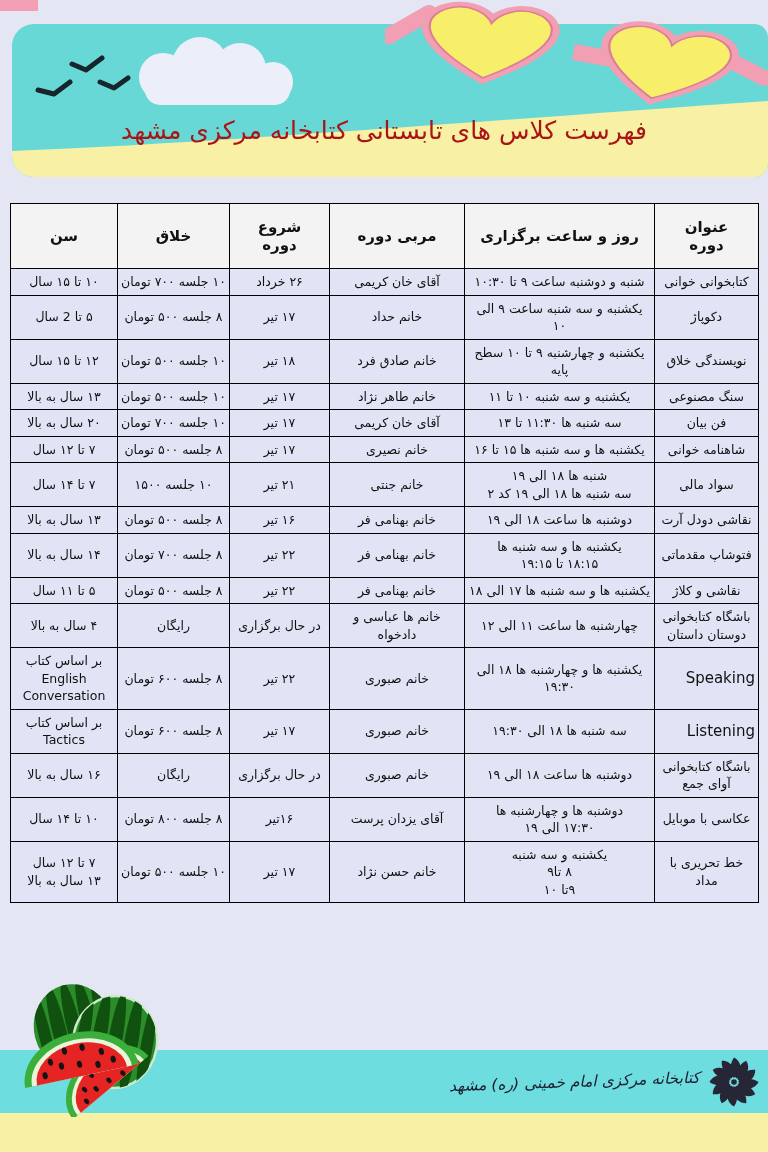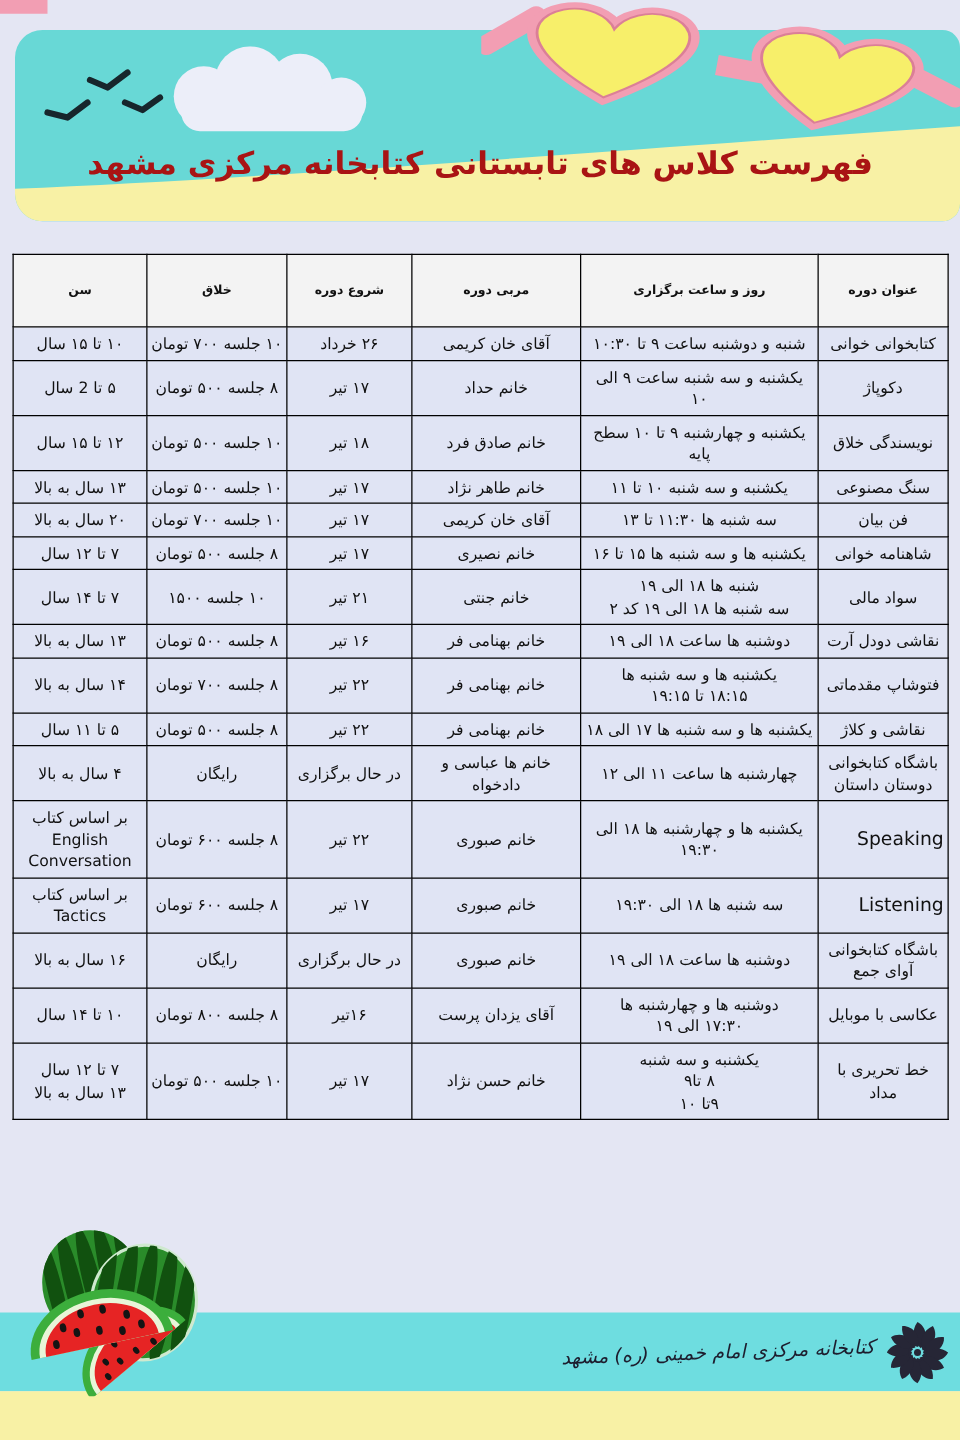--- a/index.html
+++ b/index.html
@@ -13,33 +13,33 @@
     position:absolute;left:12px;top:24px;width:756px;height:153px;
     background:var(--sky,#68d8d6);border-radius:22px 14px 14px 22px;overflow:hidden;
   }
   .sky-panel svg{position:absolute;}
   .sand-svg{left:0;bottom:0;width:756px;height:153px;}
   .birds-svg{left:22px;top:14px;}
   .cloud-svg{left:103px;top:13px;}
   .sunglasses-svg{position:absolute;left:385px;top:0;z-index:3;}
   .page-title{
     position:absolute;left:0;top:116px;width:768px;z-index:2;
-    text-align:center;font-size:25px;font-weight:bold;
+    text-align:center;font-size:25px;font-weight:normal;
     color:var(--title-red,#a91414);direction:rtl;
   }
   table.classes{
     position:absolute;left:10px;top:203px;width:748px;
     border-collapse:collapse;direction:rtl;table-layout:fixed;
     font-size:12.5px;color:#111;
   }
   table.classes th,table.classes td{
     border:1.6px solid var(--border,#000);text-align:center;vertical-align:middle;
   }
   table.classes th{
-    background:var(--header-cell-bg,#f3f3f3);font-size:10px;font-weight:bold;height:29px;padding:14px;
+    background:var(--header-cell-bg,#f3f3f3);font-size:15px;font-weight:bold;height:29px;padding:14px;
   }
   table.classes td{
     background:var(--cell-bg,#e0e4f4);padding:4px 3px;line-height:1.4;white-space:pre-line;
   }
   table.classes td.latin{font-size:15px;padding-left:44px;}
   .col-title{width:104px}.col-time{width:190px}.col-teacher{width:135px}
   .col-start{width:100px}.col-fee{width:112px}.col-age{width:107px}
   .teal-band{position:absolute;left:0;top:1050px;width:768px;height:63px;background:var(--teal-band,#6edde0);}
   .yellow-band{position:absolute;left:0;top:1113px;width:768px;height:39px;background:var(--sand,#f8f1a5);}
   .watermelon{position:absolute;left:12px;top:980px;z-index:5;}

